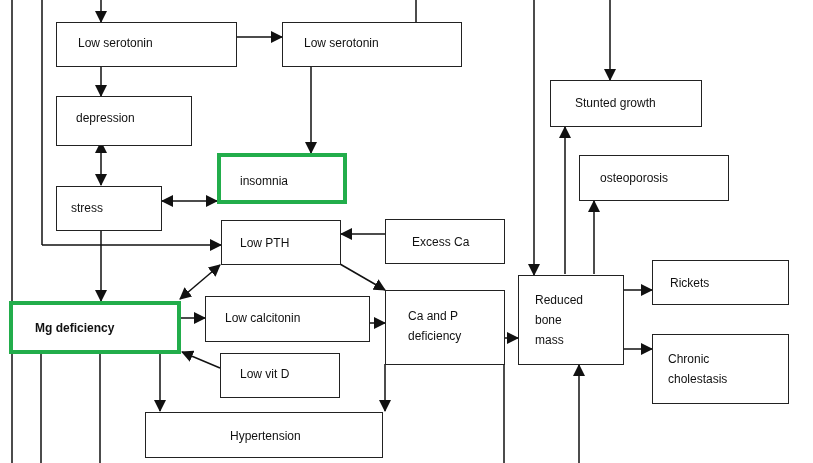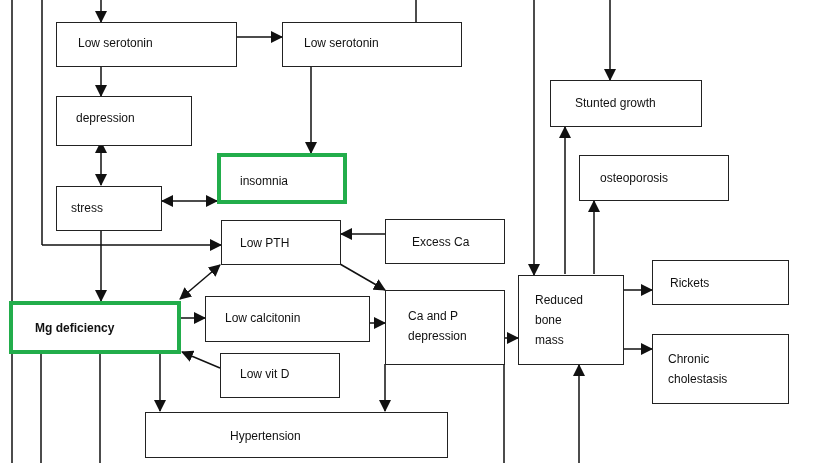--- a/index.html
+++ b/index.html
@@ -107,23 +107,23 @@
   <span class="t" style="left:22px;top:13px;">Mg deficiency</span>
 </div>
 <div class="box" style="left:205px;top:296px;width:165px;height:46px;">
   <span class="t" style="left:19px;top:11px;">Low calcitonin</span>
 </div>
 <div class="box" style="left:220px;top:353px;width:120px;height:45px;">
   <span class="t" style="left:19px;top:10px;">Low vit D</span>
 </div>
 <div class="box" style="left:385px;top:290px;width:120px;height:75px;">
   <span class="t" style="left:22px;top:15px;">Ca and P
-depression</span>
+deficiency</span>
 </div>
-<div class="box" style="left:145px;top:412px;width:303px;height:46px;">
+<div class="box" style="left:145px;top:412px;width:238px;height:46px;">
   <span class="t" style="left:84px;top:13px;">Hypertension</span>
 </div>
 <div class="box" style="left:550px;top:80px;width:152px;height:47px;">
   <span class="t" style="left:24px;top:12px;">Stunted growth</span>
 </div>
 <div class="box" style="left:579px;top:155px;width:150px;height:46px;padding-left:24px;">
   <span class="t" style="left:20px;top:12px;">osteoporosis</span>
 </div>
 <div class="box" style="left:518px;top:275px;width:106px;height:90px;text-decoration:underline;">
   <span class="t" style="left:16px;top:14px;">Reduced

